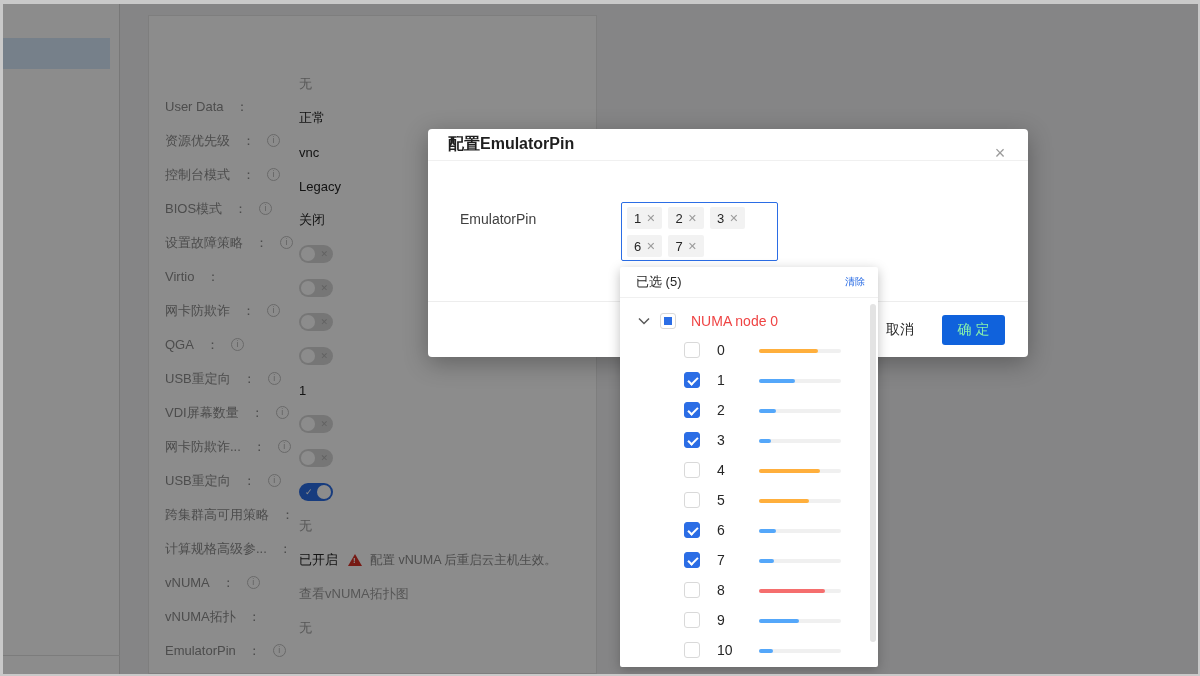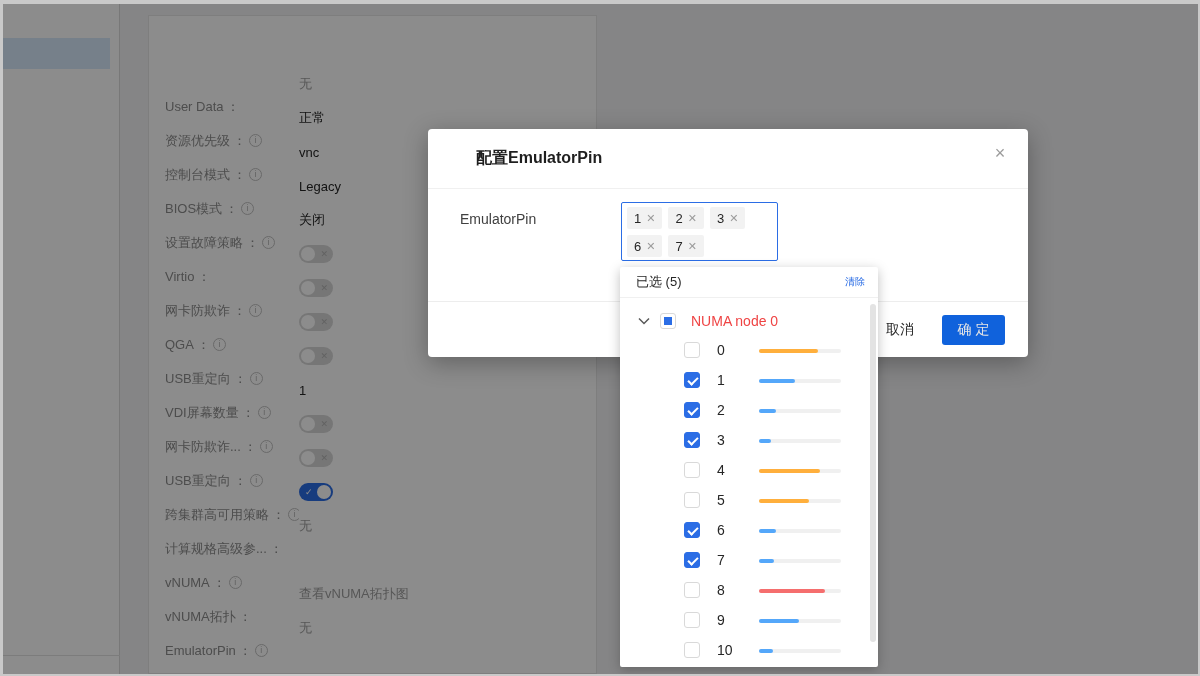--- a/index.html
+++ b/index.html
@@ -18,21 +18,21 @@
     border-top:1px solid #e2e2e2; }
 
   .panel { position:absolute; left:145px; top:11px; width:449px; bottom:0;
     background:#ffffff; border:1px solid #e6e6e6; }
   .panel-header { height:34px; background:#fafafa; border-bottom:1px solid #ebebeb;
     display:flex; align-items:center; justify-content:space-between; padding:0 16px;
     font-size:14px; font-weight:bold; color:#262626; }
   .adv-rows { position:absolute; top:51px; left:16px; right:10px; }
   .adv-row { height:34px; display:flex; align-items:center; font-size:13px; }
   .adv-label { width:134px; flex:none; color:#8c8c8c; display:flex;
-    align-items:center; gap:3px; white-space:nowrap; overflow:hidden;margin-top:45px; }
+    align-items:center; gap:12px; white-space:nowrap; overflow:hidden;margin-top:45px; }
   .info-icon { width:13px; height:13px; flex:none; border:1px solid #c0c0c0;
     border-radius:50%; color:#b3b3b3; font-size:9px; line-height:11px;
     text-align:center; font-style:normal; }
   .adv-value { display:flex; align-items:center; gap:8px; white-space:nowrap; }
   .val-dark { color:#262626; }
   .val-muted { color:#9e9e9e; }
   .note { color:#8c8c8c; font-size:12.5px; }
   .warn-tri { position:relative; width:0; height:0; margin-left:2px;
     border-left:7px solid transparent; border-right:7px solid transparent;
     border-bottom:12px solid #d93026; }
@@ -51,37 +51,37 @@
   .toggle.on .knob { right:2px; }
   .toggle.on .mark { left:6px; color:#fff; }
 
   
   .mask { position:absolute; inset:0; background:rgba(0,0,0,0.45); z-index:10; }
 
   
   .modal { position:absolute; left:425px; top:125px; width:600px; height:228px;
     background:#fff; border-radius:4px; z-index:20;
     box-shadow:0 6px 24px rgba(0,0,0,0.3); }
-  .modal-header { height:60px; border-bottom:1px solid #f0f0f0; display:flex;
-    align-items:center; padding:0 48px; font-size:16px; font-weight:bold; color:#1f1f1f; }
+  .modal-header { height:32px; border-bottom:1px solid #f0f0f0; display:flex;
+    align-items:center; padding:0 20px; font-size:16px; font-weight:bold; color:#1f1f1f; }
   .modal-close { position:absolute; right:16px; top:12px; width:24px; height:24px;
     text-align:center; line-height:24px; font-size:18px; color:#9b9b9b; cursor:pointer; }
   .field-label { position:absolute; left:32px; top:82px; font-size:14px; color:#404040; }
   .tag-select { position:absolute; left:193px; top:73px; width:157px; height:59px;
     background:#fff; border:1px solid #2b6de5; border-radius:2px; padding:4px 5px;
     display:flex; flex-wrap:wrap; gap:6px; align-content:flex-start; }
   .tag { height:22px; background:#f2f2f2; border-radius:2px; padding:0 7px;
     display:inline-flex; align-items:center; gap:5px; font-size:13px; color:#262626; }
   .tag .tag-x { color:#9b9b9b; font-size:11px; cursor:pointer; }
   .modal-footer { position:absolute; left:0; right:0; top:172px; height:56px;
     border-top:1px solid #ededed; display:flex; align-items:center;
     justify-content:flex-end; padding-right:23px; gap:28px; }
   .btn-cancel { font-size:14px; color:#262626; background:none; border:none; cursor:pointer;font-family:Liberation Serif, serif; }
   .btn-ok { width:63px; height:30px; background:#1062dc; border:none; border-radius:3px;
-    color:#e5e5e5; font-size:14px; cursor:pointer; }
+    color:#86efac; font-size:14px; cursor:pointer; }
 
   
   .dropdown { position:absolute; left:617px; top:263px; width:258px; height:400px;
     background:#fff; border-radius:2px; z-index:30; overflow:hidden;
     box-shadow:0 3px 12px rgba(0,0,0,0.25); }
   .dd-header { height:31px; border-bottom:1px solid #f0f0f0; display:flex;
     align-items:center; justify-content:space-between; padding:0 13px 0 16px; }
   .dd-title { font-size:13px; color:#262626; }
   .dd-clear { font-size:10px; color:#2b6de5; cursor:pointer; }
   .dd-tree { margin-top:8px; }
@@ -289,20 +289,27 @@
             <span class="val-muted">无</span>
           </span>
   </div>
 
   <div class="adv-row">
     <span class="adv-label">
       <span class="lbl-text">vNUMA</span>
       <span class="colon">：</span>
     <i class="info-icon">i</i>
           </span>
+    <span class="adv-value">
+            <span class="val-dark">已开启</span>
+            <span class="warn-tri">
+              <span class="warn-mark">!</span>
+            </span>
+            <span class="note">配置 vNUMA 后重启云主机生效。</span>
+          </span>
   </div>
 
   <div class="adv-row">
     <span class="adv-label">
       <span class="lbl-text">vNUMA拓扑</span>
       <span class="colon">：</span>
     </span>
     <span class="adv-value">
             <span class="val-muted">查看vNUMA拓扑图</span>
           </span>

